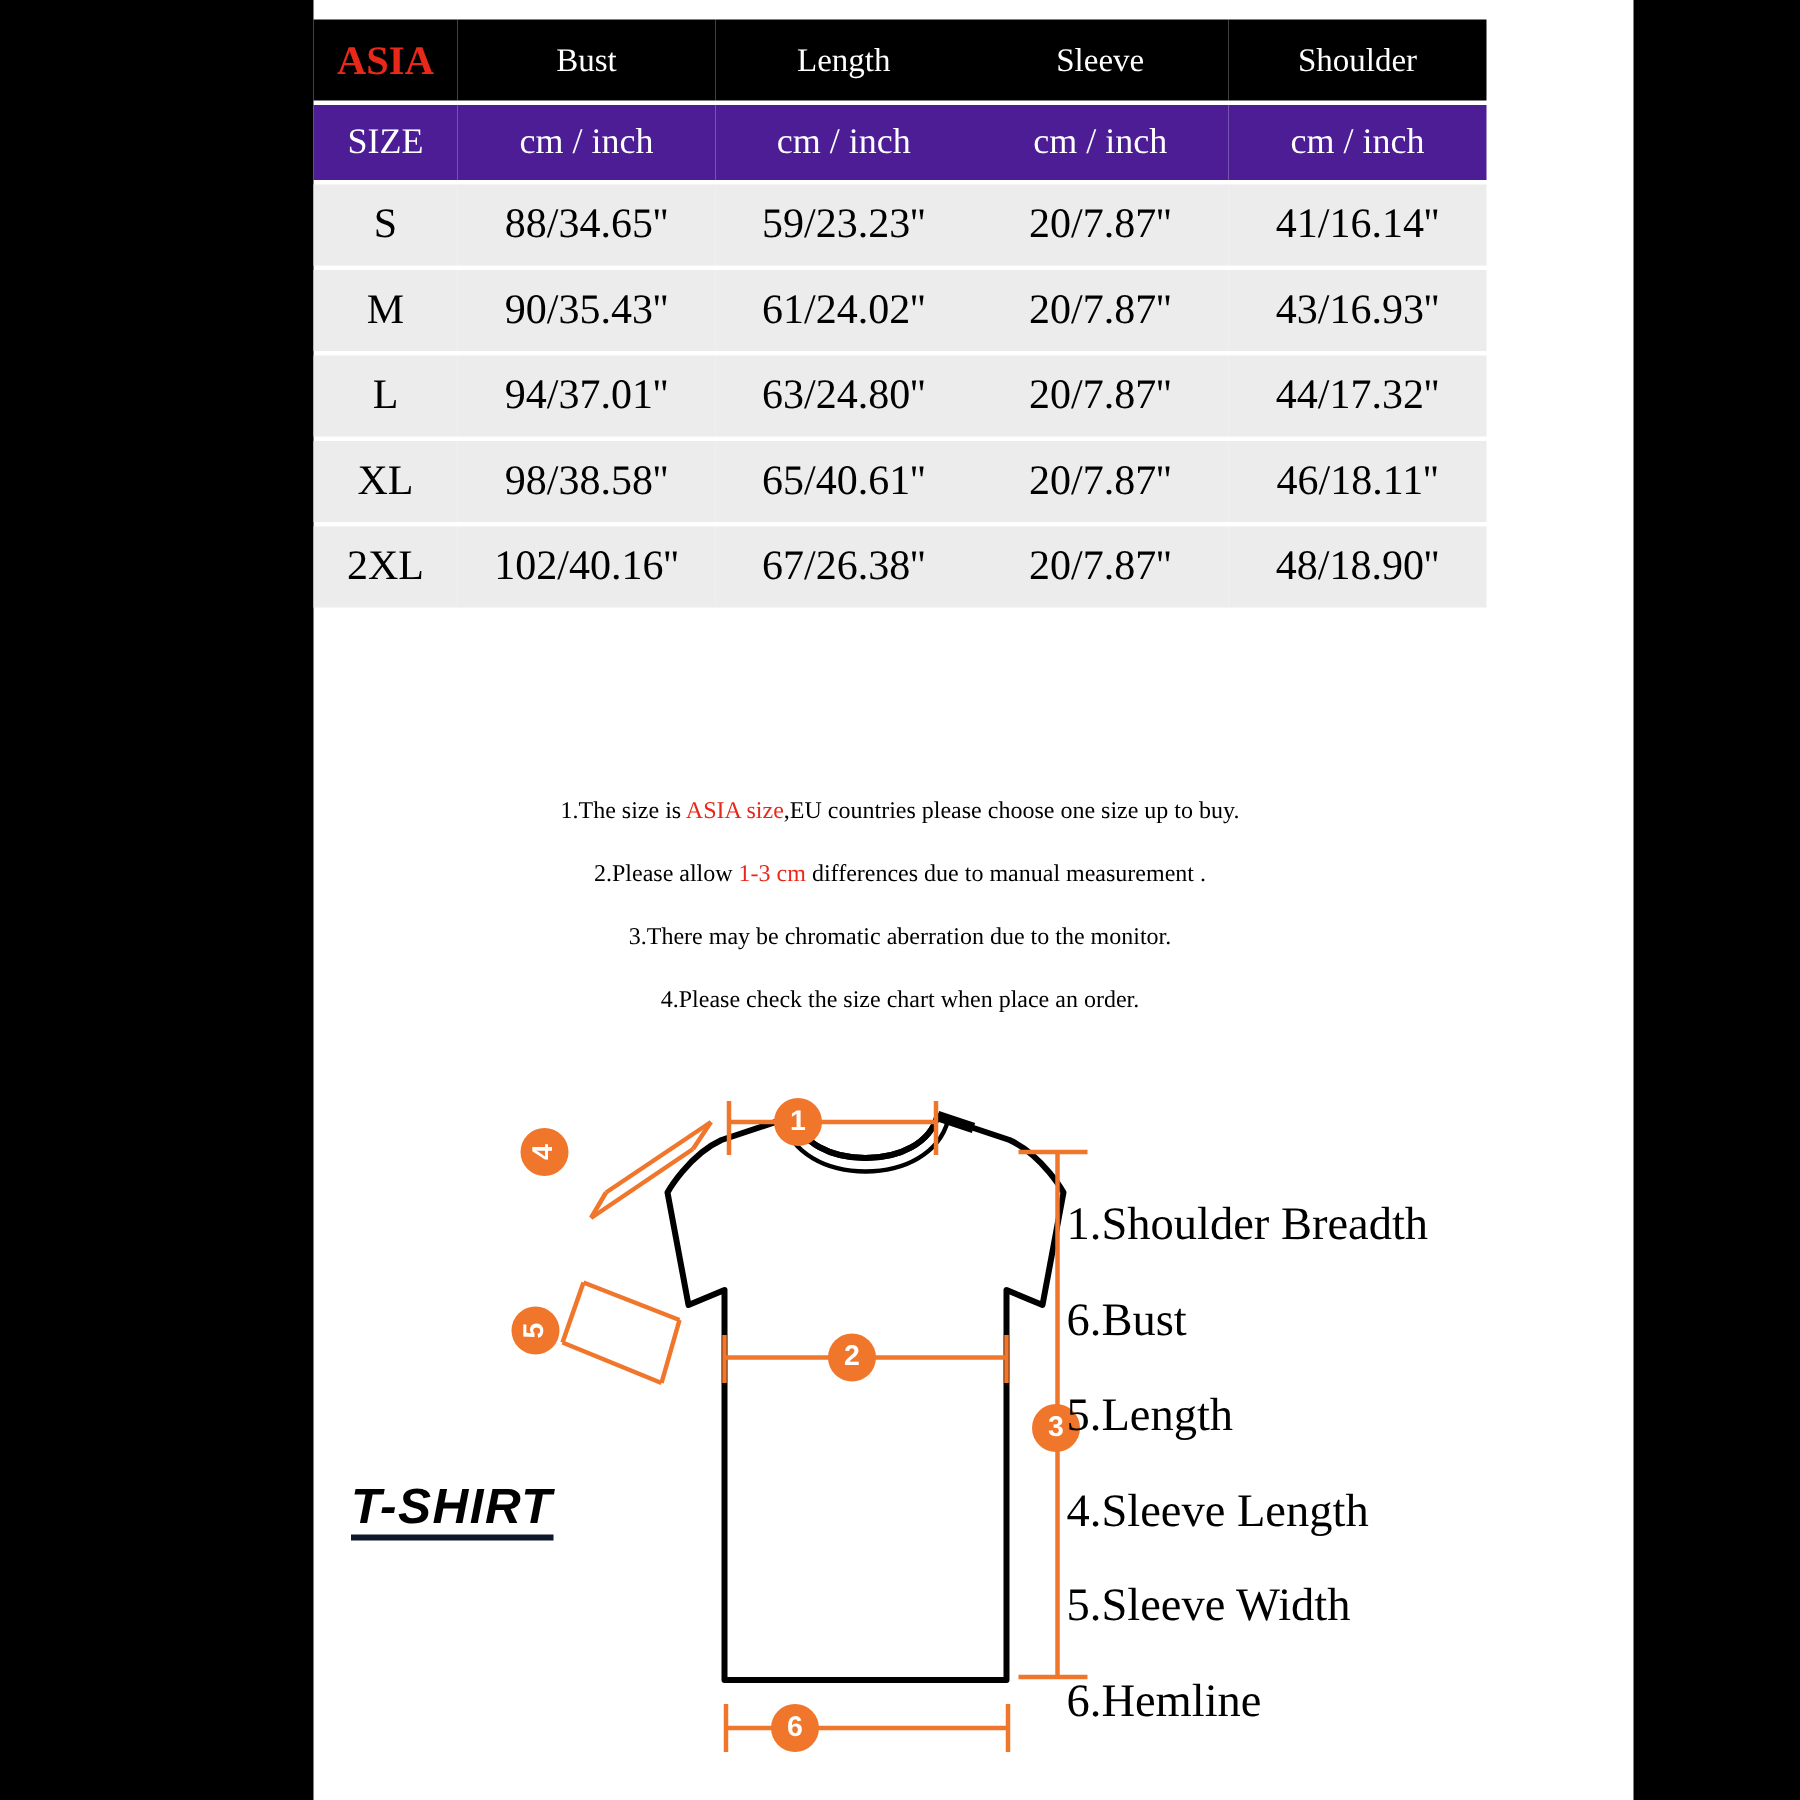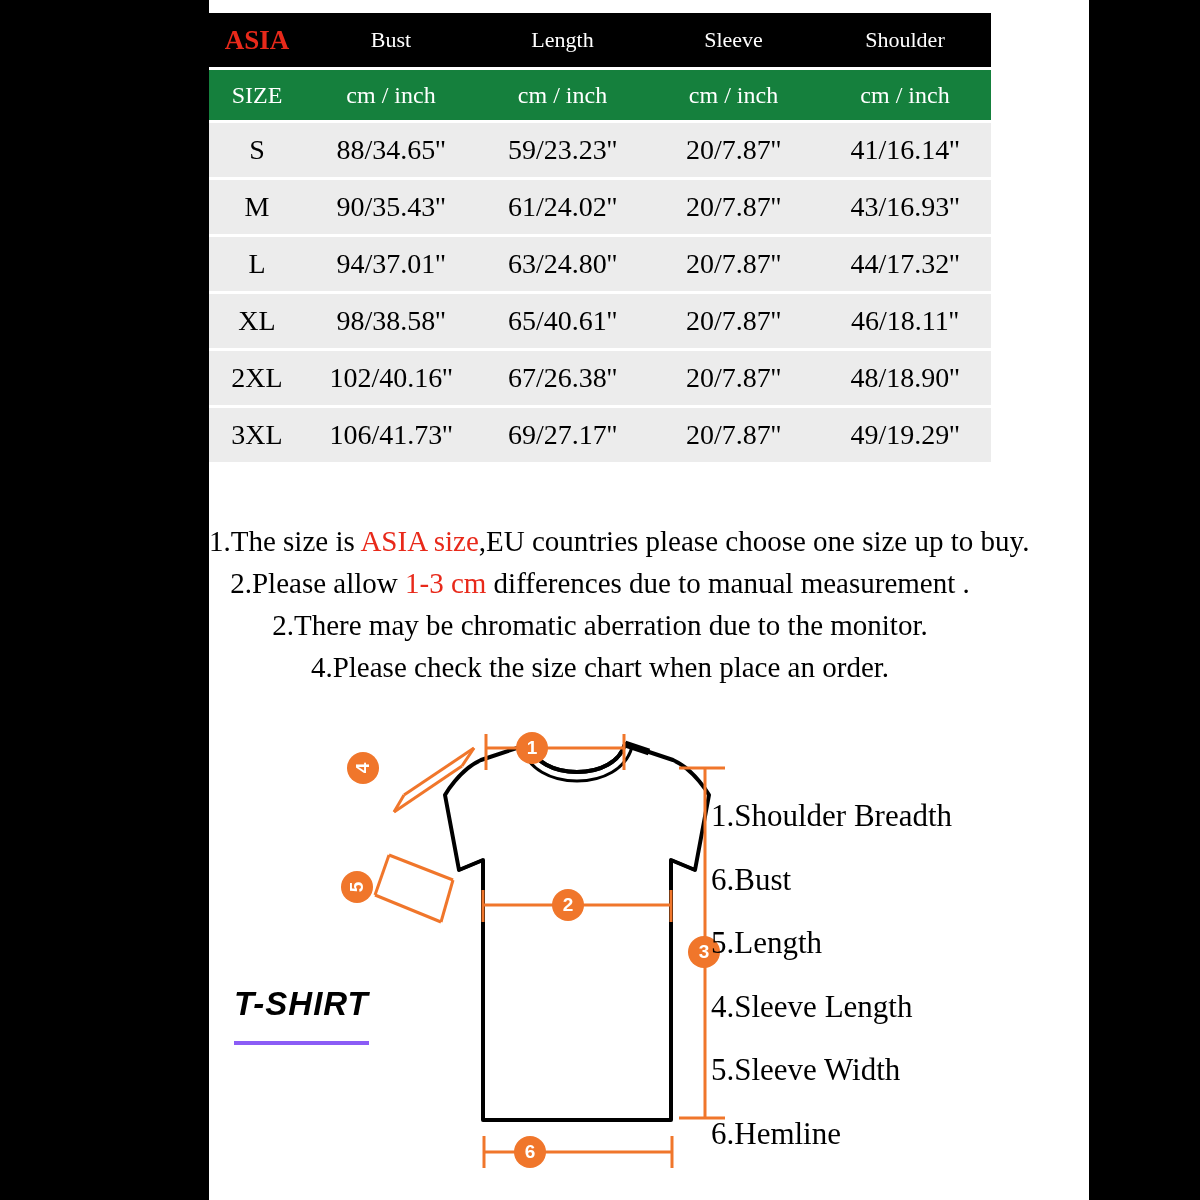--- a/index.html
+++ b/index.html
@@ -46,21 +46,21 @@
     font-weight: normal;
     height: 54px;
     padding: 0;
   }
   tr.head-row > th:first-child {
     color: #e8291a;
     font-weight: bold;
     font-size: 27px;
   }
   tr.unit-row > td {
-    background: #15803d;
+    background: #4c1d95;
     color: #ffffff;
     font-size: 24px;
     height: 50px;
     padding: 0;
   }
   tr.data-row > td {
     background: #ececec;
     color: #000000;
     font-size: 28px;
     height: 54px;
@@ -74,21 +74,21 @@
 
   
   .notes {
     position: absolute;
     left: 0;
     top: 520px;
     width: 782px;
     text-align: center;
   }
   .notes div {
-    font-size: 29px;
+    font-size: 16px;
     line-height: 42px;
     color: #000;
     white-space: nowrap;
   }
   .red { color: #e8291a; }
 
   
   .diagram {
     position: absolute;
     left: 0;
@@ -110,22 +110,22 @@
   }
   .tshirt-label {
     position: absolute;
     left: 25px;
     top: 285px;
     font-size: 33px;
     font-style: italic;
     font-weight: bold;
     letter-spacing: 1px;
     color: #000;
-    border-bottom: 4px solid #8b5cf6;
-    padding-bottom: 18px;
+    border-bottom: 4px solid #0f172a;
+    padding-bottom: 0;
     font-family: "Liberation Sans", sans-serif;
   }
   .badge {
     position: absolute;
     width: 32px;
     height: 32px;
     border-radius: 50%;
     background: #f0762b;
     color: #ffffff;
     font-size: 19px;
@@ -205,35 +205,28 @@
           <td>20/7.87''</td>
           <td>46/18.11''</td>
         </tr>
         <tr class="data-row">
           <td>2XL</td>
           <td>102/40.16''</td>
           <td>67/26.38''</td>
           <td>20/7.87''</td>
           <td>48/18.90''</td>
         </tr>
-        <tr class="data-row">
-          <td>3XL</td>
-          <td>106/41.73''</td>
-          <td>69/27.17''</td>
-          <td>20/7.87''</td>
-          <td>49/19.29''</td>
-        </tr>
       </tbody>
     </table>
   </div>
 
   <div class="notes">
     <div><span>1.The size is </span><span class="red">ASIA size</span><span>,EU countries please choose one size up to buy.</span></div>
     <div><span>2.Please allow </span><span class="red">1-3 cm</span><span> differences due to manual measurement .</span></div>
-    <div>2.There may be chromatic aberration due to the monitor.</div>
+    <div>3.There may be chromatic aberration due to the monitor.</div>
     <div>4.Please check the size chart when place an order.</div>
   </div>
 
   <div class="diagram">
 
     <svg class="shirt-svg" viewBox="0 0 782 500">
 
       <path d="M236,95 C236,95 250,70 272,60 L320,44 C325,62 345,72 368,72 C391,72 411,62 416,44 L464,60 C486,70 500,95 500,95
                L486,170 L462,160 L462,420 L274,420 L274,160 L250,170 Z" fill="#ffffff" stroke="#000000" stroke-width="4" stroke-linejoin="round"></path>
 

